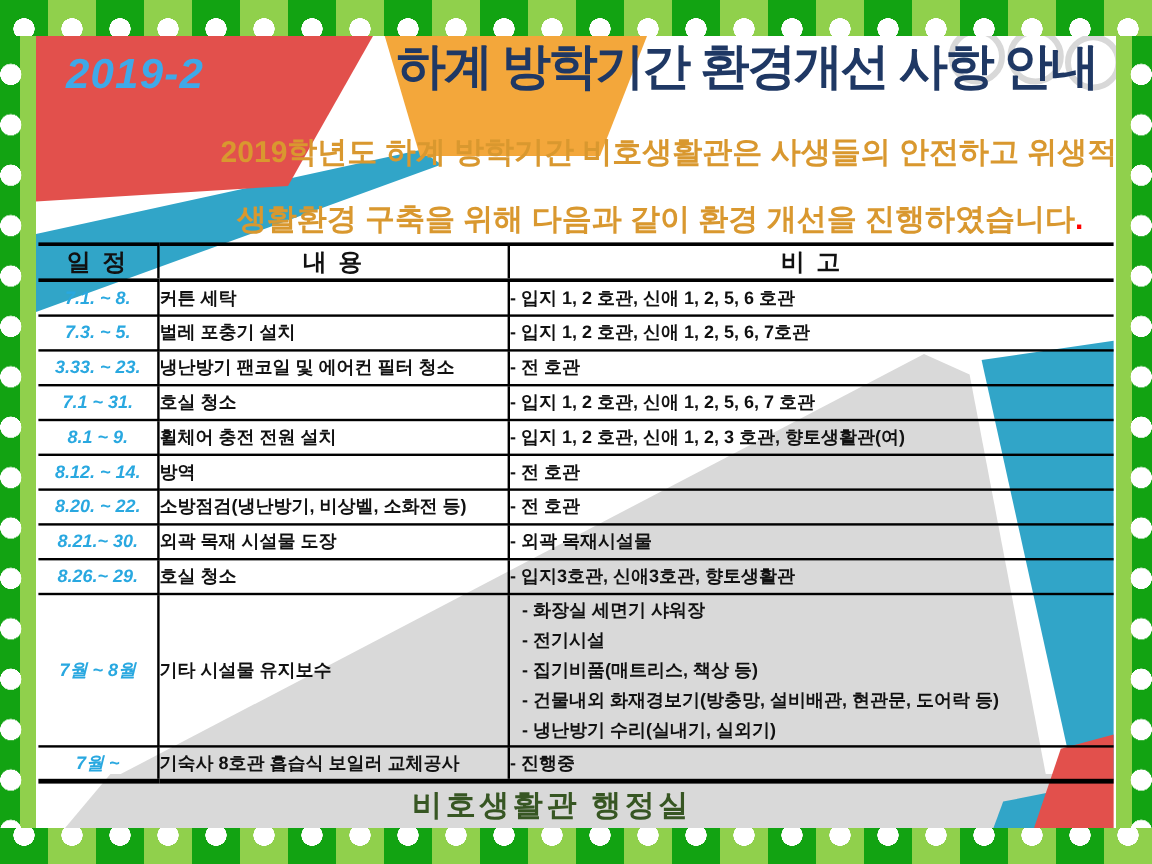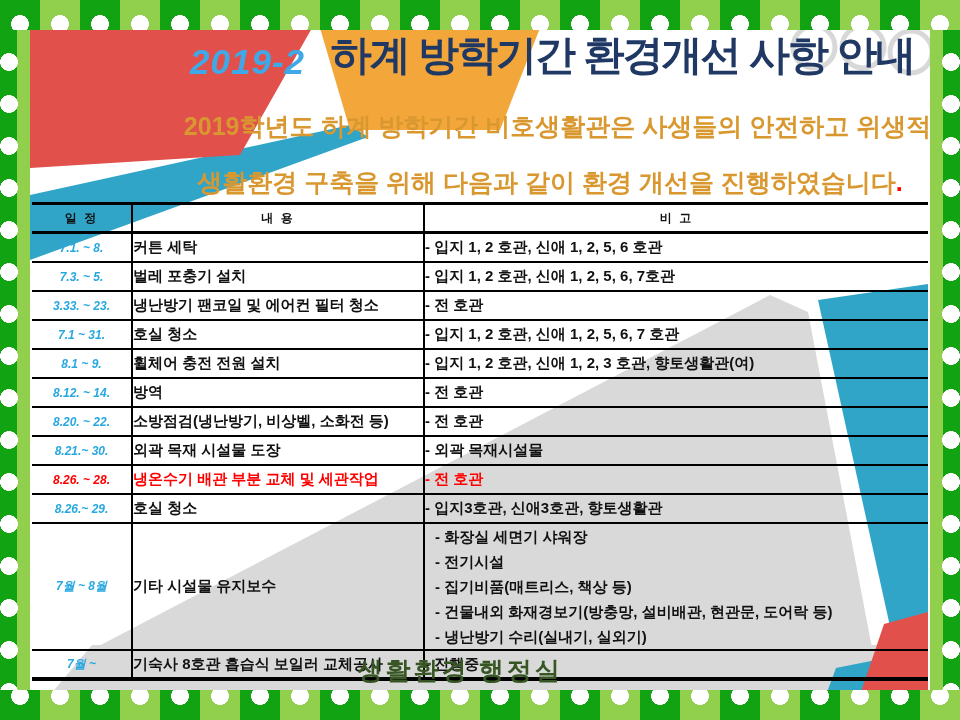--- a/index.html
+++ b/index.html
@@ -29,50 +29,50 @@
       radial-gradient(circle 9px at 9px 20px,#fff 97%,rgba(255,255,255,0)) 0 0/30px 42px repeat-y,
       linear-gradient(90deg,var(--border-green-dark) 0 17px,var(--border-green-light) 17px 30px);}
   .frame-right{right:0;top:0;width:30px;height:720px;
     background:
       radial-gradient(circle 9px at 21px 20px,#fff 97%,rgba(255,255,255,0)) 0 0/30px 42px repeat-y,
       linear-gradient(270deg,var(--border-green-dark) 0 17px,var(--border-green-light) 17px 30px);}
   
   .badge{
     position:absolute;z-index:3;left:55px;top:38px;width:250px;height:48px;
     color:var(--badge-blue);font-size:35px;font-weight:800;font-style:italic;
-    text-align:right;line-height:48px;letter-spacing:1px;
+    text-align:left;line-height:48px;letter-spacing:1px;
   }
   .title{
     position:absolute;z-index:3;left:330px;top:24px;width:585px;height:62px;
     color:var(--navy);font-size:41px;font-weight:700;text-align:center;line-height:62px;
     letter-spacing:-2px;white-space:nowrap;
   }
   .subtitle{
     position:absolute;z-index:3;color:var(--subtitle-orange);
     font-size:25px;font-weight:800;text-align:center;white-space:nowrap;
   }
   .subtitle1{left:180px;top:110px;width:780px;}
   .subtitle2{left:160px;top:166px;width:780px;}
   .period-red{color:var(--alert-red);}
   
   #notice-table{
     position:absolute;z-index:2;left:32px;top:202px;width:896px;
     border-collapse:collapse;table-layout:fixed;color:#111;
   }
   #notice-table th{
     height:26px;border-top:3px solid #000;border-bottom:3px solid #000;
-    font-size:12px;font-weight:700;letter-spacing:2px;padding:0;
+    font-size:20px;font-weight:700;letter-spacing:2px;padding:0;
   }
   #notice-table td{padding:0;}
   tbody tr.n-row td{height:27px;border-bottom:2px solid #000;}
   td.c-date,th.h-date{border-right:2px solid #000;}
   td.c-content,th.h-content{border-right:2px solid #000;}
   td.c-date{
     text-align:center;color:var(--date-blue);
-    font-size:12px;font-weight:800;font-style:italic;
+    font-size:15px;font-weight:800;font-style:italic;
   }
   td.c-content{padding-left:8px;font-size:15px;font-weight:700;margin-left:38px;}
   td.c-note{padding-left:10px;font-size:15px;font-weight:700;}
   tr.highlight td.c-date,tr.highlight td.c-content,tr.highlight td.c-note{color:var(--alert-red);}
   tr.maintenance td{height:124px;border-bottom:2px solid #000;vertical-align:middle;border-radius:21px;}
   .mnote{line-height:25px;font-size:15px;font-weight:700;padding-left:10px;}
   tr.last td{height:26px;border-bottom:4px solid #000;}
   
   .footer{
     position:absolute;z-index:3;left:0;top:654px;width:920px;
@@ -153,25 +153,20 @@
     </tr>
         <tr class="n-row">
       <td class="c-date">8.20. ~ 22.</td>
       <td class="c-content">소방점검(냉난방기, 비상벨, 소화전 등)</td>
       <td class="c-note">- 전 호관</td>
     </tr>
         <tr class="n-row">
       <td class="c-date">8.21.~ 30.</td>
       <td class="c-content">외곽 목재 시설물 도장</td>
       <td class="c-note">- 외곽 목재시설물</td>
-    </tr>
-        <tr class="n-row highlight">
-      <td class="c-date">8.26. ~ 28.</td>
-      <td class="c-content">냉온수기 배관 부분 교체 및 세관작업</td>
-      <td class="c-note">- 전 호관</td>
     </tr>
         <tr class="n-row">
       <td class="c-date">8.26.~ 29.</td>
       <td class="c-content">호실 청소</td>
       <td class="c-note">- 입지3호관, 신애3호관, 향토생활관</td>
     </tr>
       </tbody>
     <tbody>
       <tr class="maintenance">
         <td class="c-date">7월 ~ 8월</td>
@@ -187,20 +182,20 @@
         </td>
       </tr>
       <tr class="last">
         <td class="c-date">7월 ~</td>
         <td class="c-content">기숙사 8호관 흡습식 보일러 교체공사</td>
         <td class="c-note">- 진행중</td>
       </tr>
     </tbody>
   </table>
 
-  <div class="footer">생활환경  행정실</div>
+  <div class="footer">비호생활관  행정실</div>
 
   <div class="frame frame-left"></div>
   <div class="frame frame-right"></div>
   <div class="frame frame-top"></div>
   <div class="frame frame-bottom"></div>
 
 </div>
 
 </body></html>

